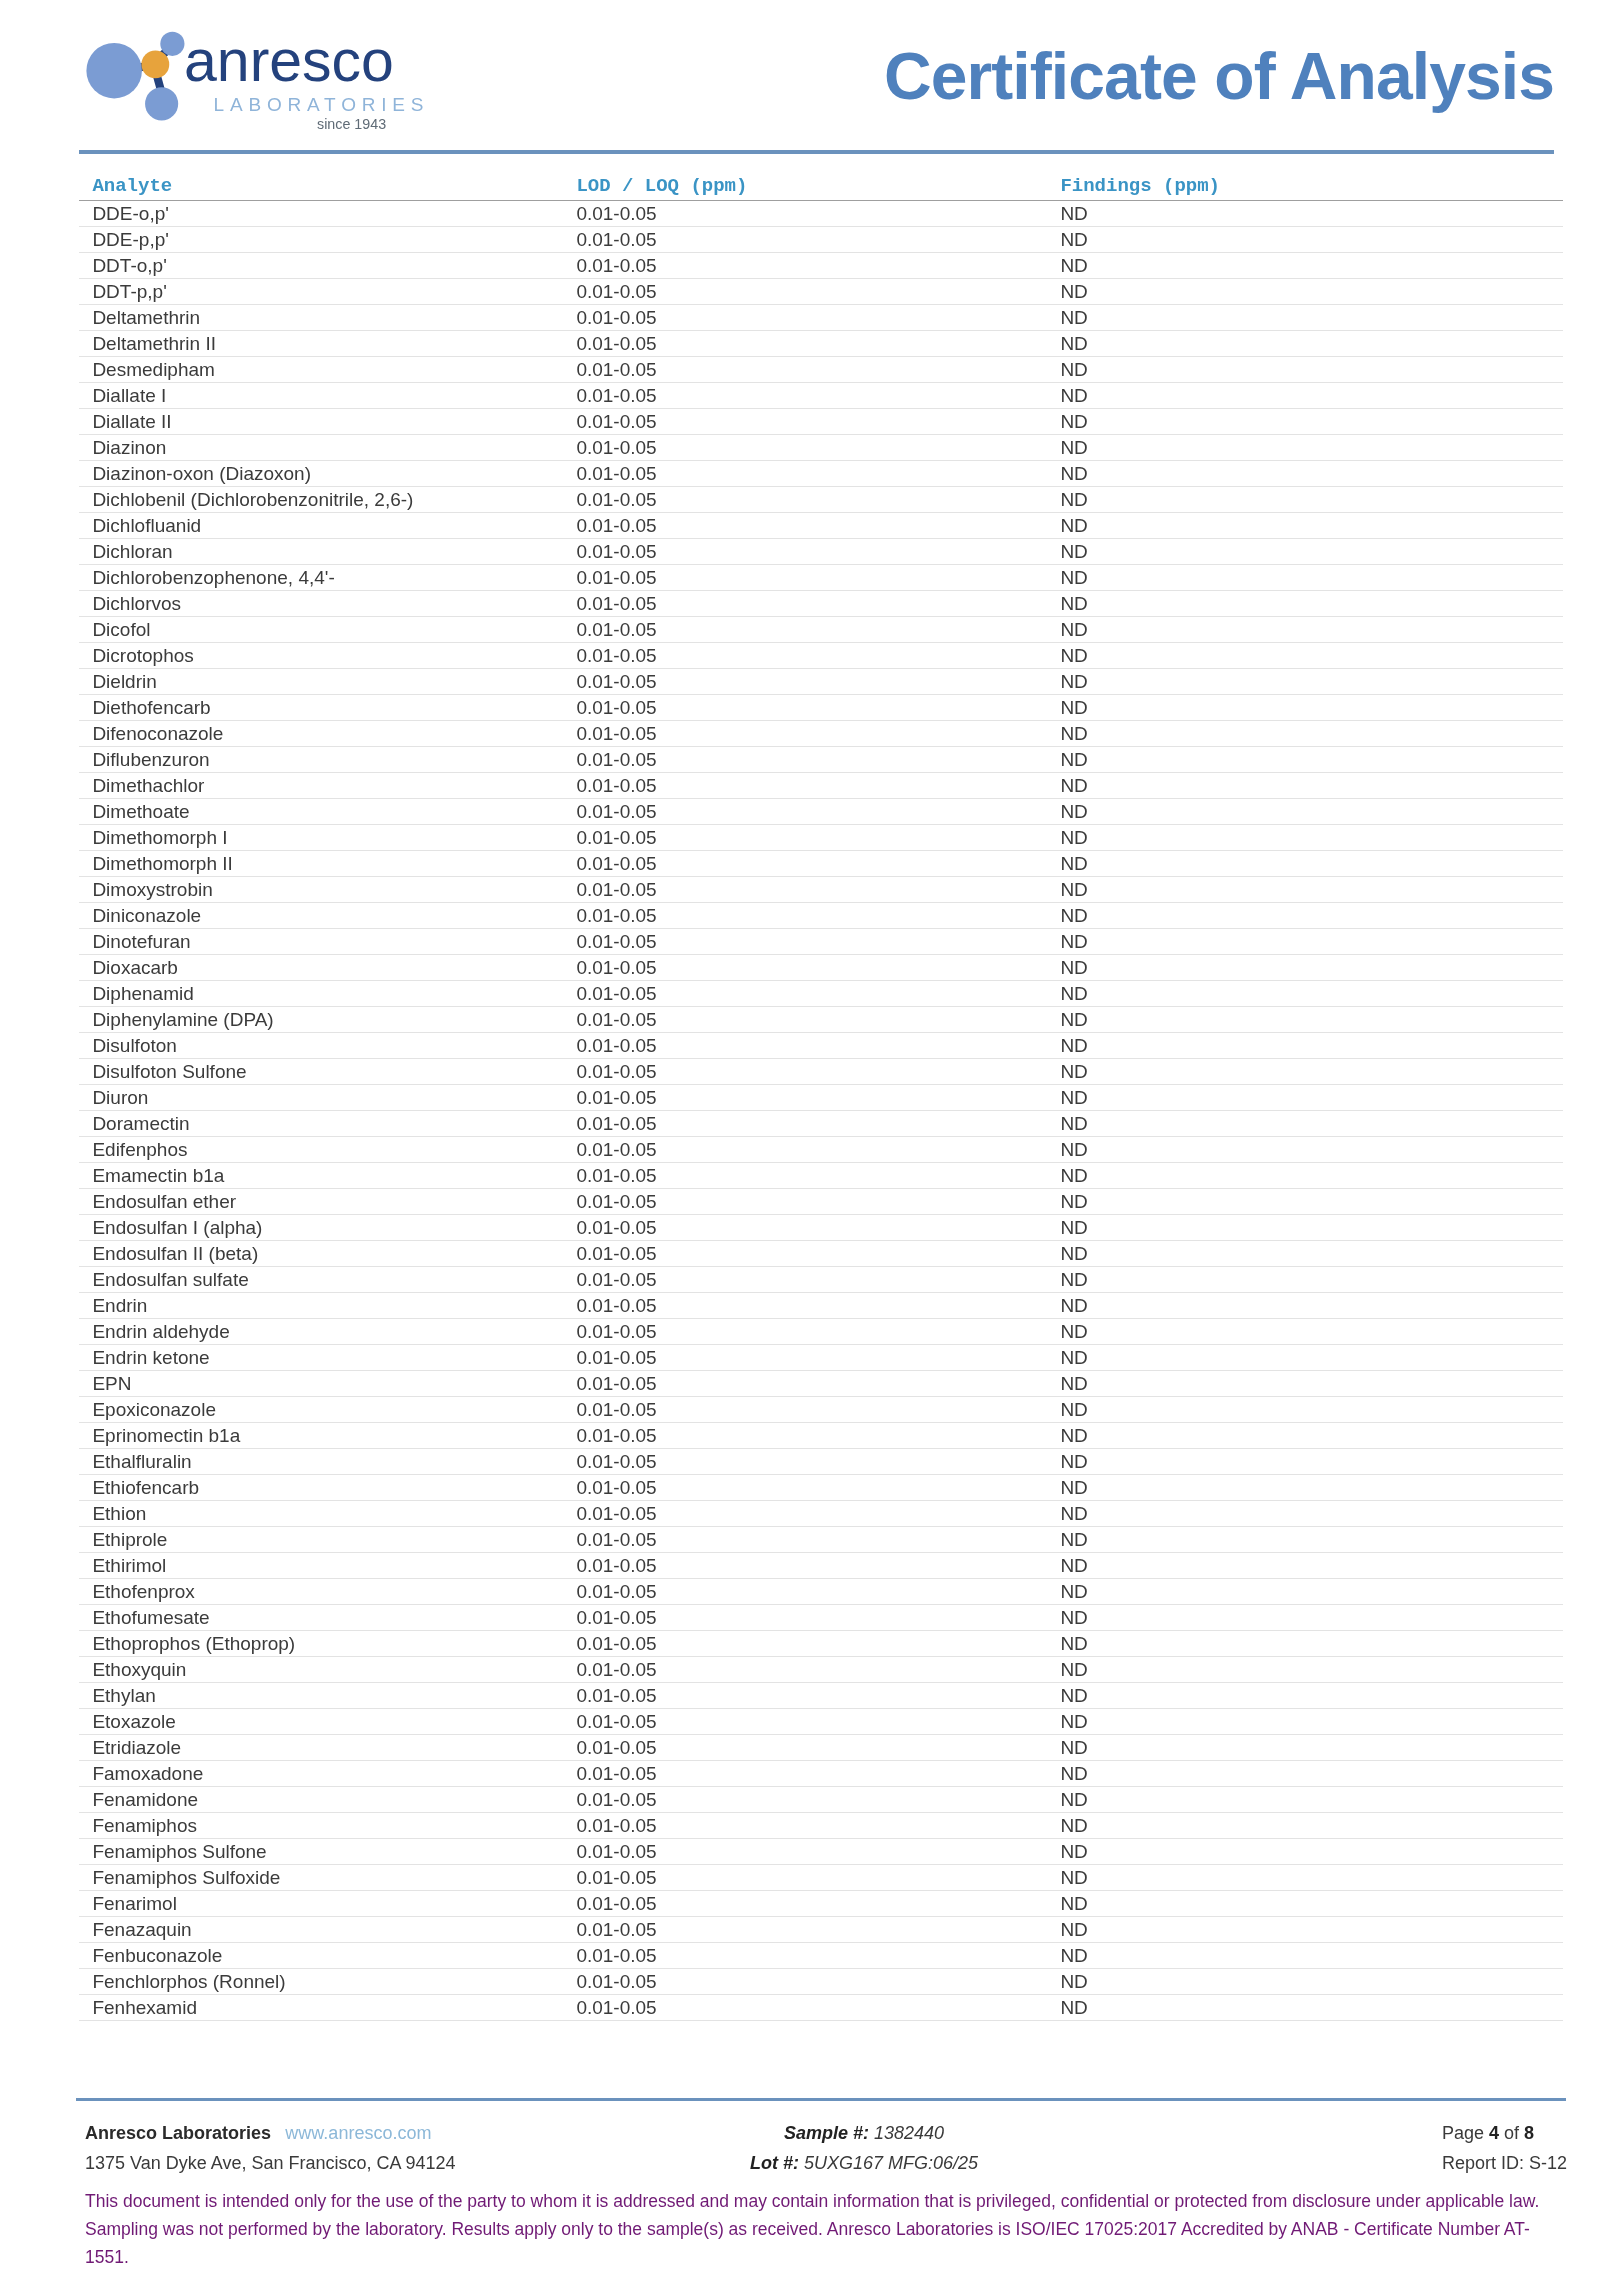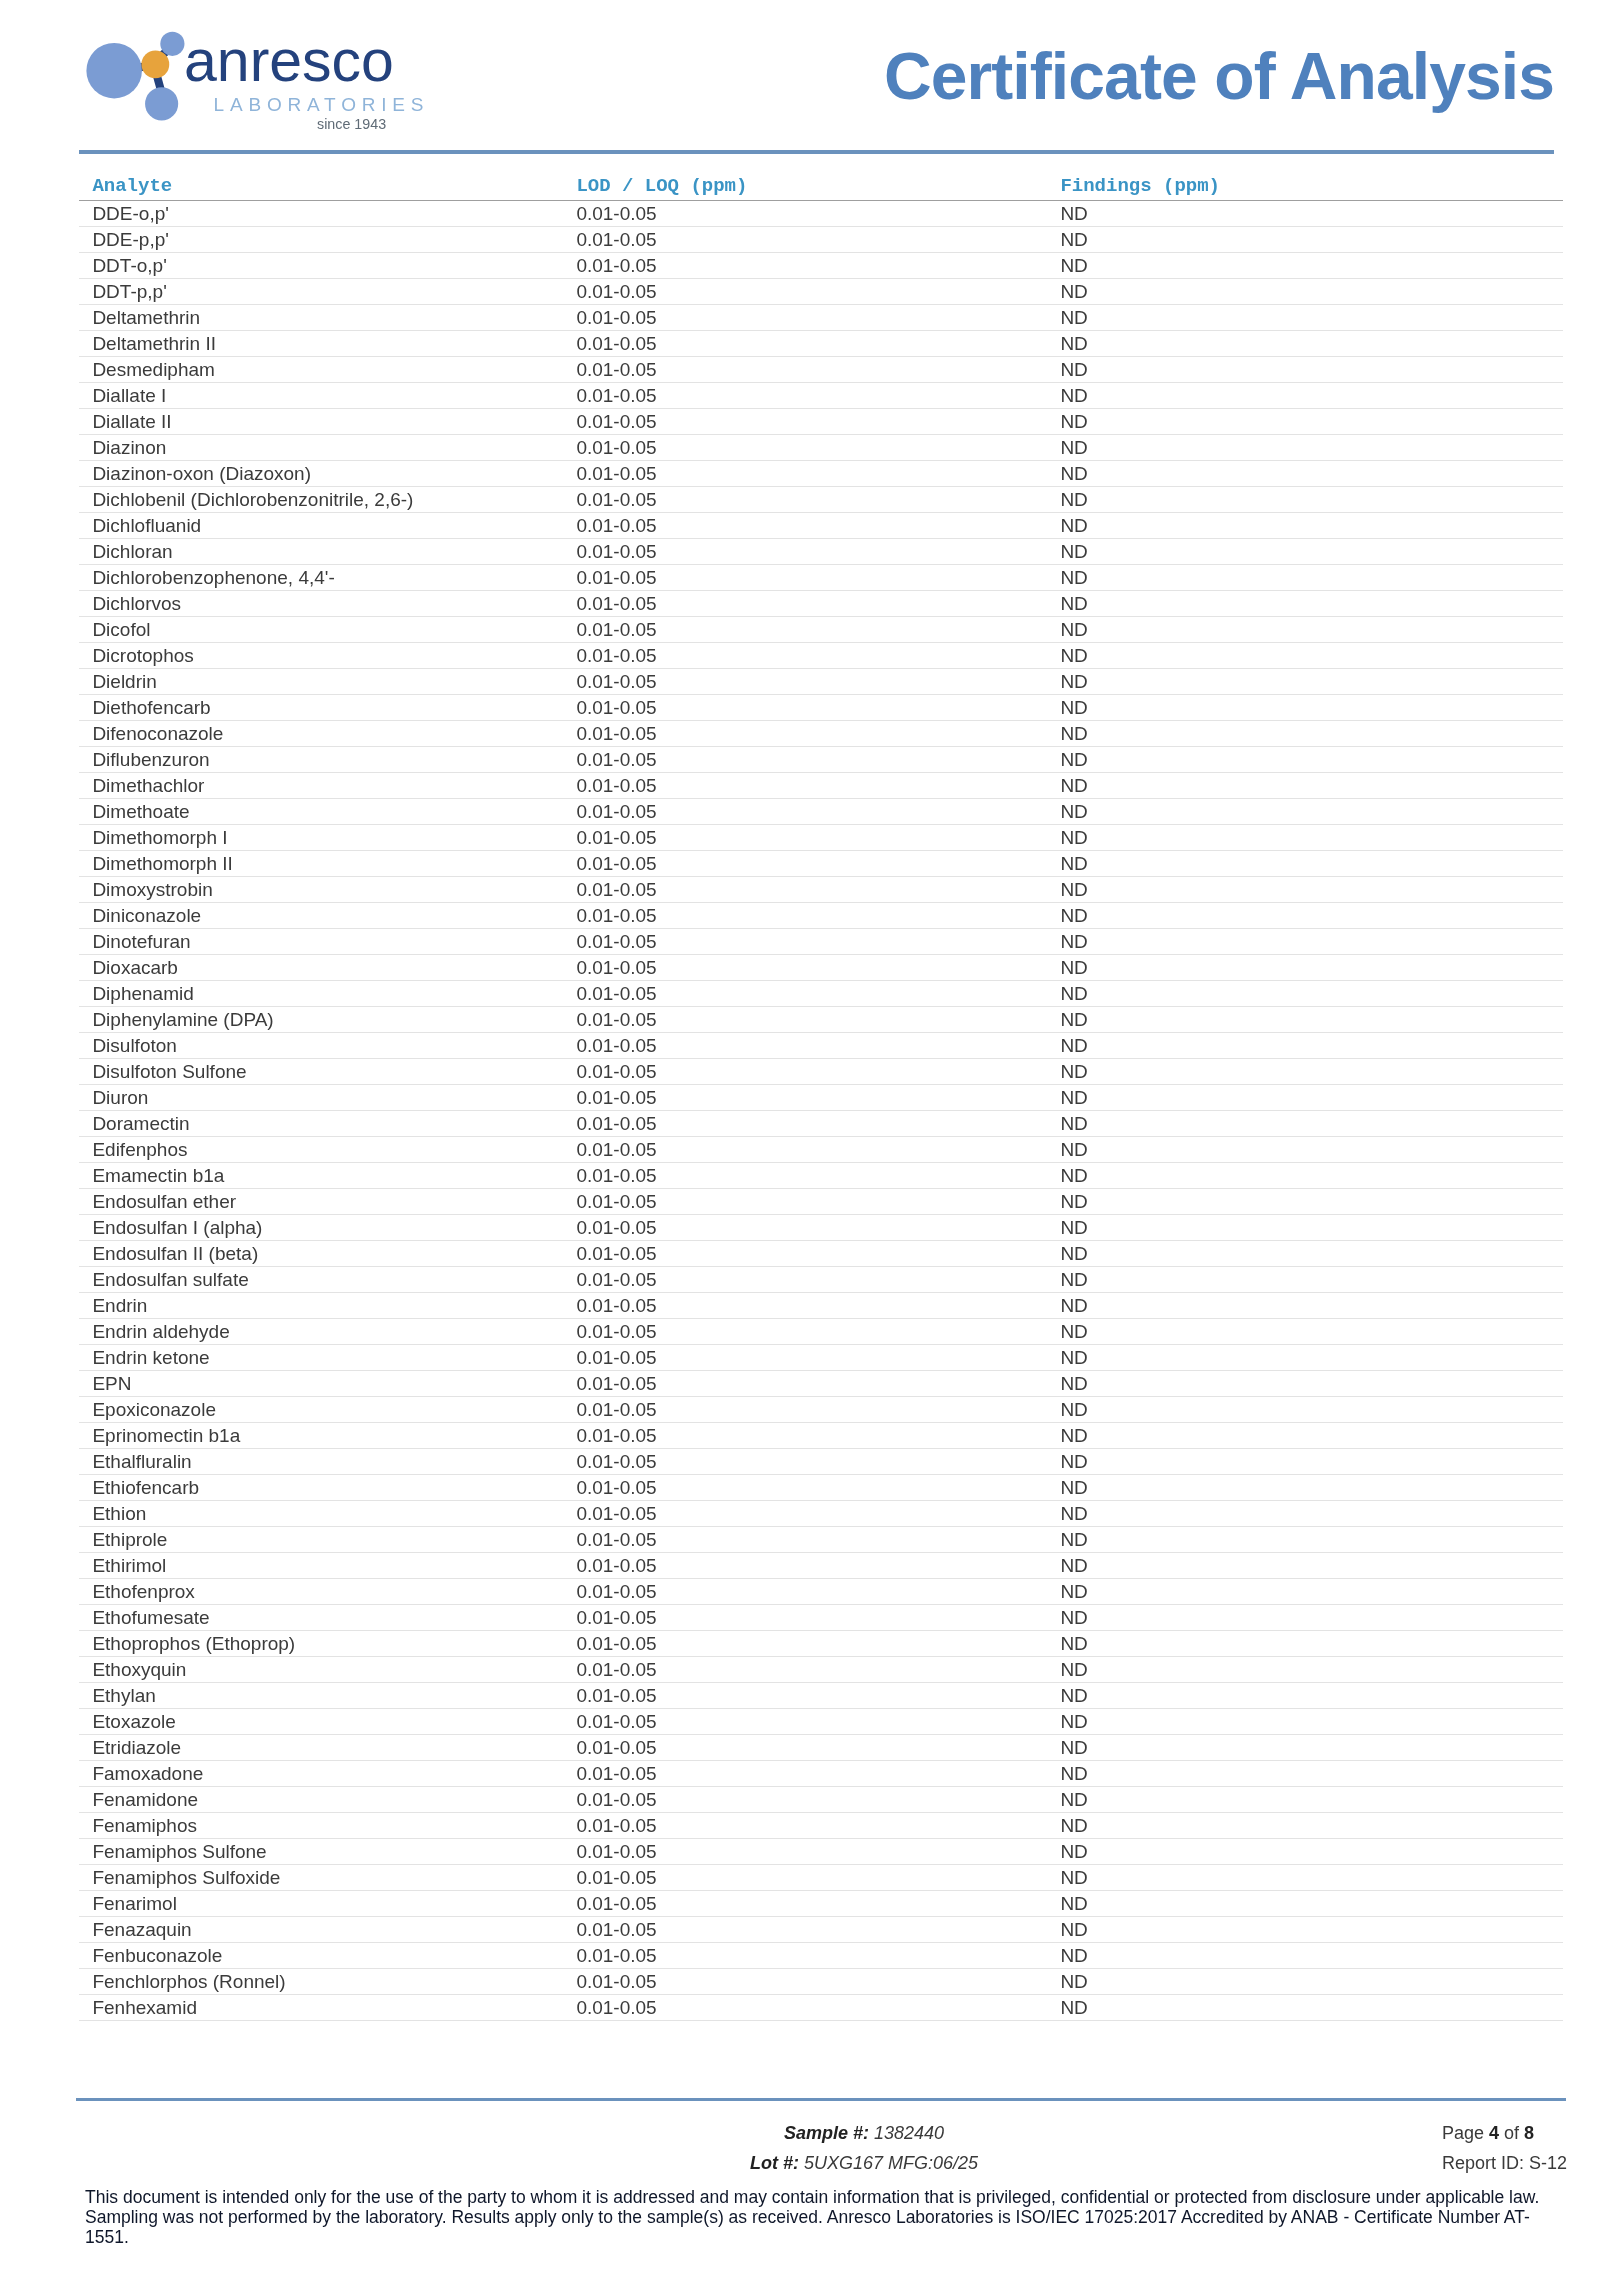--- a/index.html
+++ b/index.html
@@ -39,21 +39,21 @@
   .f-left{position:absolute;left:85px;top:2119px;font-size:18px;line-height:29.6px;}
   .company{font-weight:700;color:#2b2b2b;}
   .website{color:#8cb8d8;margin-left:14.3px;text-decoration:none;}
   .address{color:#3a3a3a;}
   .f-center{position:absolute;left:864px;top:2119px;transform:translateX(-50%);
     text-align:center;font-size:18px;line-height:29.6px;white-space:nowrap;font-style:italic;}
   .f-right{position:absolute;right:55px;top:2119px;text-align:left;font-size:18px;line-height:29.6px;}
   .f-center b,.f-right b{color:#222;}
   .disclaimer{
     position:absolute;left:85px;top:2187px;width:1460px;margin:0;
-    font-size:17.5px;line-height:20px;color:#0f172a;
+    font-size:17.5px;line-height:28px;color:#701a75;
   }
 </style>
 </head>
 <body>
 
 <div class="page">
 
   <svg class="molecule" width="112" height="103" viewBox="0 0 125 115">
     <line x1="55" y1="50" x2="80" y2="44" stroke="#24427d" stroke-width="9"></line>
     <line x1="86" y1="38" x2="100" y2="25" stroke="#24427d" stroke-width="9"></line>
@@ -497,20 +497,26 @@
     <div class="row">
       <div class="cell">Fenhexamid</div>
       <div class="cell">0.01-0.05</div>
       <div class="cell">ND</div>
     </div>
   </div>
   </section>
 
   <div class="footer-rule"></div>
 
+  <div class="f-left">
+    <div>
+      <span class="company">Anresco Laboratories</span><a class="website" href="#">www.anresco.com</a>
+    </div>
+    <div class="address">1375 Van Dyke Ave, San Francisco, CA 94124</div>
+  </div>
 
   <div class="f-center">
     <div><b>Sample #:</b> <span>1382440</span></div>
     <div><b>Lot #:</b> <span>5UXG167 MFG:06/25</span></div>
   </div>
 
   <div class="f-right">
     <div><span>Page</span> <b>4</b> <span>of</span> <b>8</b></div>
     <div><span>Report ID:</span> <span>S-12</span></div>
   </div>

